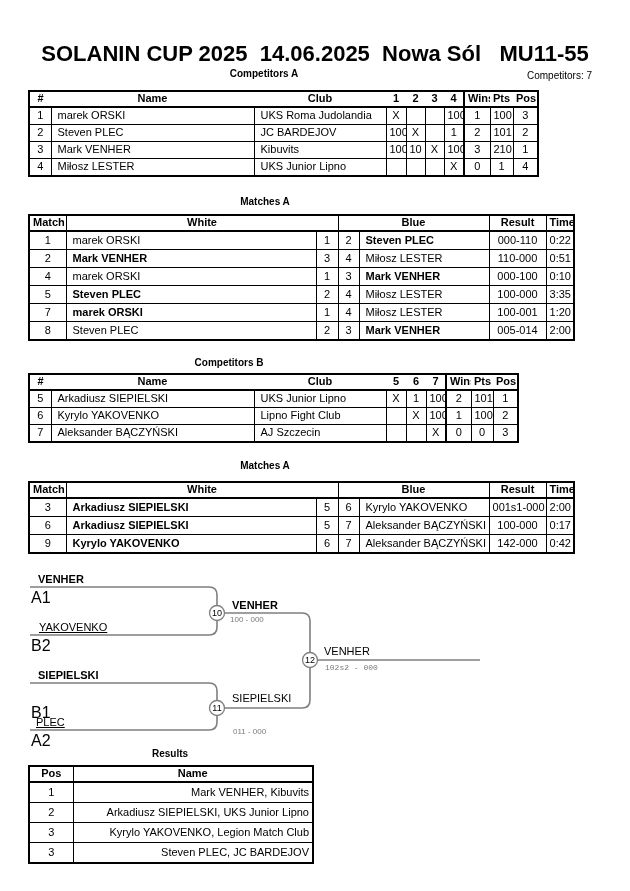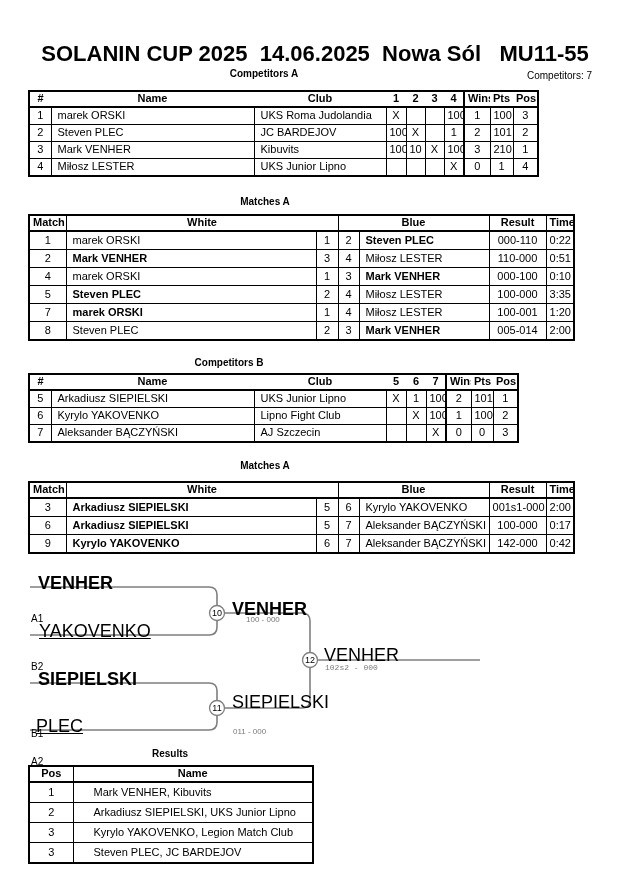--- a/index.html
+++ b/index.html
@@ -31,26 +31,26 @@
   .tC td{height:16px;}
   .tC td:nth-child(2),.tC td:nth-child(3){text-align:left;padding-left:6px;}
   .tC th{border-left:none;border-right:none;}
   .tA td:nth-child(8),.tA th:nth-child(8){border-left:2px solid #000;}
   .tB td:nth-child(7),.tB th:nth-child(7){border-left:2px solid #000;}
   
   .tM td{height:17px;}
   .tM td:nth-child(2),.tM td:nth-child(5){text-align:left;padding-left:6px;}
   
   .tR td{height:19px;}
-  .tR td:nth-child(2){text-align:left;padding-left:20px;}
+  .tR td:nth-child(2){text-align:right;padding-left:8px;}
   
   #bracket-svg{position:absolute;left:0;top:0;pointer-events:none;}
-  .bk-name{position:absolute;font-size:18px;white-space:nowrap;text-align:center;}
+  .bk-name{position:absolute;font-size:11px;white-space:nowrap;text-align:center;}
   .bk-bold{font-weight:bold;}
-  .bk-seed{position:absolute;font-size:10px;color:#000;margin-top:24px;}
+  .bk-seed{position:absolute;font-size:16px;color:#000;}
   .bk-score{position:absolute;font-size:8px;color:#7a7a7a;white-space:pre;}
 </style>
 </head>
 <body>
 
 <div class="abs page-title">SOLANIN CUP 2025  14.06.2025  Nowa Sól   MU11-55</div>
 <div class="abs sec-title" style="left:264px;top:68px;">Competitors A</div>
 <div class="abs comp-count">Competitors: 7</div>
 
 <table class="tbl tC tA" style="left:28px;top:90px;width:509px;">
@@ -345,21 +345,21 @@
       <text x="217" y="711">11</text>
       <text x="310" y="663">12</text>
     </g>
   </svg>
 
   <div class="bk-name bk-bold" style="left:38px;top:573px;">VENHER</div>
   <div class="bk-seed" style="left:31px;top:589px;">A1</div>
   <div class="bk-name" style="left:39px;top:621px;text-decoration:underline;">YAKOVENKO</div>
   <div class="bk-seed" style="left:31px;top:637px;">B2</div>
   <div class="bk-name bk-bold" style="left:232px;top:599px;">VENHER</div>
-  <div class="bk-score" style="left:246px;top:615px;">100 - 000</div>
+  <div class="bk-score" style="left:230px;top:615px;">100 - 000</div>
 
   <div class="bk-name bk-bold" style="left:38px;top:669px;">SIEPIELSKI</div>
   <div class="bk-seed" style="left:31px;top:704px;">B1</div>
   <div class="bk-name" style="left:36px;top:716px;text-decoration:underline;">PLEC</div>
   <div class="bk-seed" style="left:31px;top:732px;">A2</div>
   <div class="bk-name" style="left:232px;top:692px;">SIEPIELSKI</div>
   <div class="bk-score" style="left:233px;top:727px;">011 - 000</div>
 
   <div class="bk-name" style="left:324px;top:645px;">VENHER</div>
   <div class="bk-score" style="left:325px;top:663px;font-family:Liberation Mono, monospace;">102s2 - 000</div>

